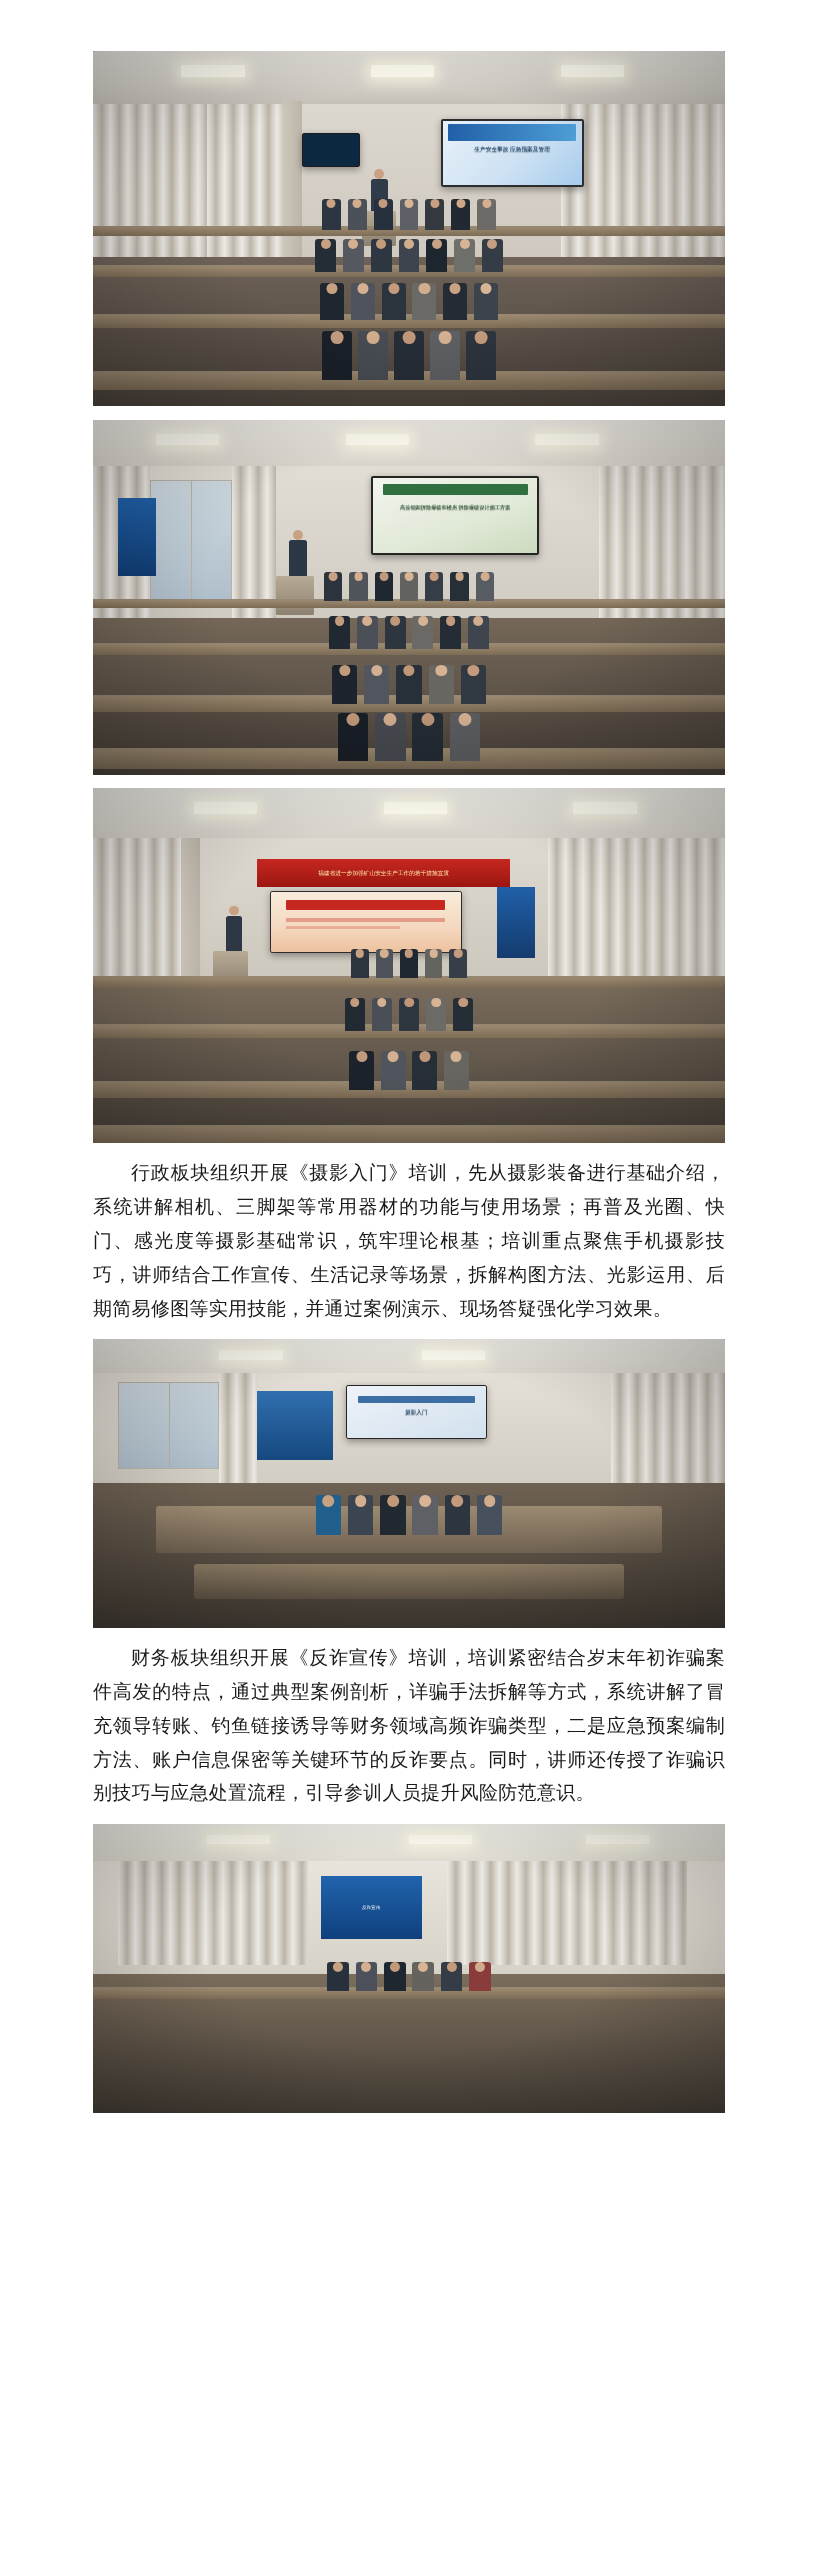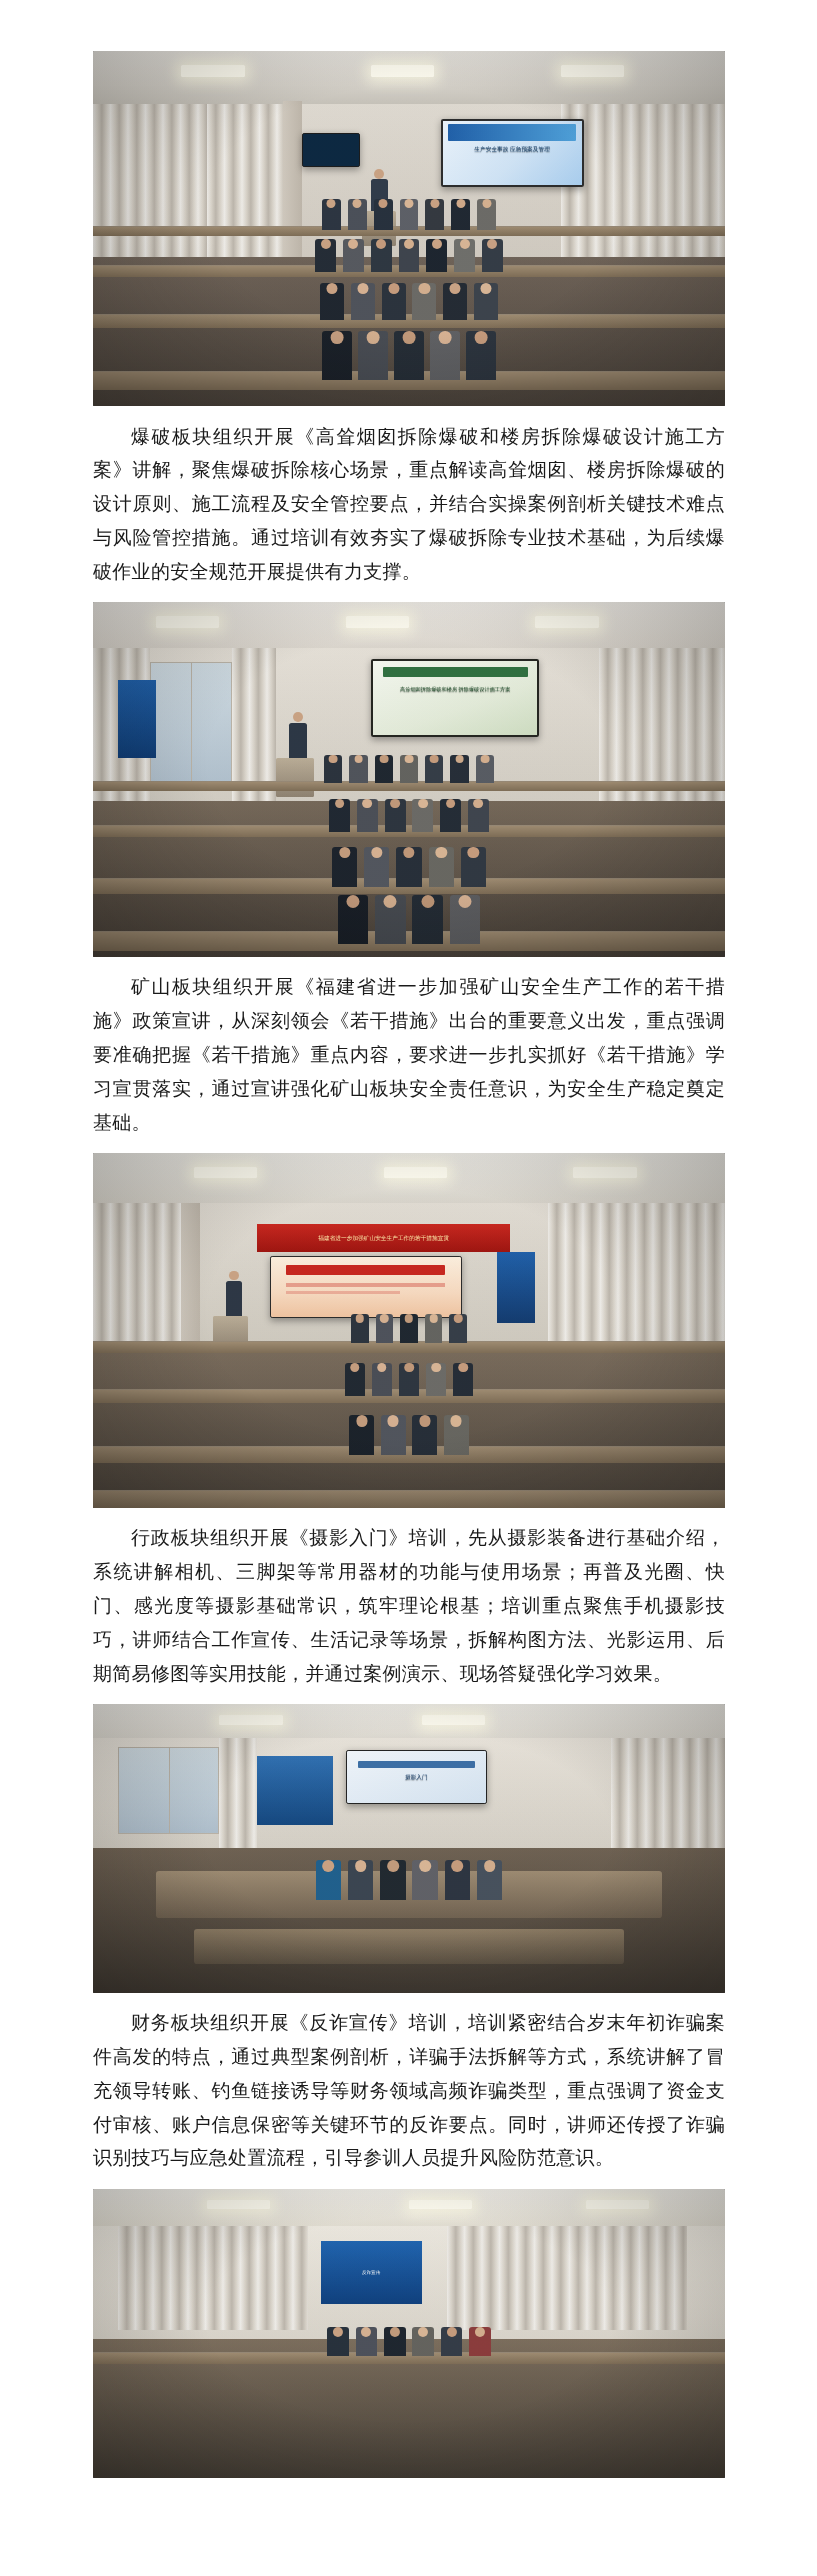--- a/index.html
+++ b/index.html
@@ -321,21 +321,20 @@
                   <div class="head" style="width:44%;padding-top:44%;background:#c59b7c;"></div>
                 </div>
             </div>
           </div>
         </div>
         <div class="grain"></div>
         <div class="vignette"></div>
       </div>
     </div>
 
-    <p class="para">爆破板块组织开展《高耸烟囱拆除爆破和楼房拆除爆破设计施工方案》讲解，聚焦爆破拆除核心场景，重点解读高耸烟囱、楼房拆除爆破的设计原则、施工流程及安全管控要点，并结合实操案例剖析关键技术难点与风险管控措施。通过培训有效夯实了爆破拆除专业技术基础，为后续爆破作业的安全规范开展提供有力支撑。</p>
 
     <div class="photo-block">
       <div class="photo">
         <div class="room">
           <div class="ceiling" style="height:14%; background:linear-gradient(180deg,#efece6,#d8d3ca);"></div>
           <div class="ceil-light" style="left:10%;"></div>
           <div class="ceil-light" style="left:40%;"></div>
           <div class="ceil-light" style="left:70%;"></div>
           <div class="wall" style="top:13%; height:44%; background:linear-gradient(180deg,#e4dfd6,#d1ccc2);"></div>
           <div class="curtain" style="left:0%; width:9%; top:13%;"></div>
@@ -438,21 +437,20 @@
                   <div class="head" style="width:43%;padding-top:43%;background:#d6b192;"></div>
                 </div>
             </div>
           </div>
         </div>
         <div class="grain"></div>
         <div class="vignette"></div>
       </div>
     </div>
 
-    <p class="para">矿山板块组织开展《福建省进一步加强矿山安全生产工作的若干措施》政策宣讲，从深刻领会《若干措施》出台的重要意义出发，重点强调要准确把握《若干措施》重点内容，要求进一步扎实抓好《若干措施》学习宣贯落实，通过宣讲强化矿山板块安全责任意识，为安全生产稳定奠定基础。</p>
 
     <div class="photo-block">
       <div class="photo">
         <div class="room">
           <div class="ceiling" style="height:15%; background:linear-gradient(180deg,#eceae4,#d6d2c9);"></div>
           <div class="ceil-light" style="left:16%;"></div>
           <div class="ceil-light" style="left:46%;"></div>
           <div class="ceil-light" style="left:76%;"></div>
           <div class="wall" style="top:14%; height:42%; background:linear-gradient(180deg,#e0dbd2,#cdc8bd);"></div>
           <div class="curtain" style="left:0%; width:14%; top:14%;"></div>
@@ -581,21 +579,21 @@
                   <div class="head" style="width:46%;padding-top:46%;background:#d2ad8d;"></div>
                 </div>
             </div>
           </div>
         </div>
         <div class="grain"></div>
         <div class="vignette"></div>
       </div>
     </div>
 
-    <p class="para">财务板块组织开展《反诈宣传》培训，培训紧密结合岁末年初诈骗案件高发的特点，通过典型案例剖析，详骗手法拆解等方式，系统讲解了冒充领导转账、钓鱼链接诱导等财务领域高频诈骗类型，重点强调了资金支付审核、账户信息保密等关键环节的反诈要点。同时，讲师还传授了诈骗识别技巧与应急处置流程，引导参训人员提升风险防范意识。</p>
+    <p class="para">财务板块组织开展《反诈宣传》培训，培训紧密结合岁末年初诈骗案件高发的特点，通过典型案例剖析，详骗手法拆解等方式，系统讲解了冒充领导转账、钓鱼链接诱导等财务领域高频诈骗类型，二是应急预案编制方法、账户信息保密等关键环节的反诈要点。同时，讲师还传授了诈骗识别技巧与应急处置流程，引导参训人员提升风险防范意识。</p>
 
     <div class="photo-block">
       <div class="photo" style="height:289px;">
         <div class="room">
           <div class="ceiling" style="height:14%; background:linear-gradient(180deg,#f2f0ea,#dedace);"></div>
           <div class="ceil-light" style="left:18%;"></div>
           <div class="ceil-light" style="left:50%;"></div>
           <div class="ceil-light" style="left:78%;"></div>
           <div class="wall" style="top:13%; height:40%; background:linear-gradient(180deg,#eae6dd,#d8d3c9);"></div>
           <div class="curtain" style="left:4%; width:30%; top:13%; height:36%;"></div>

